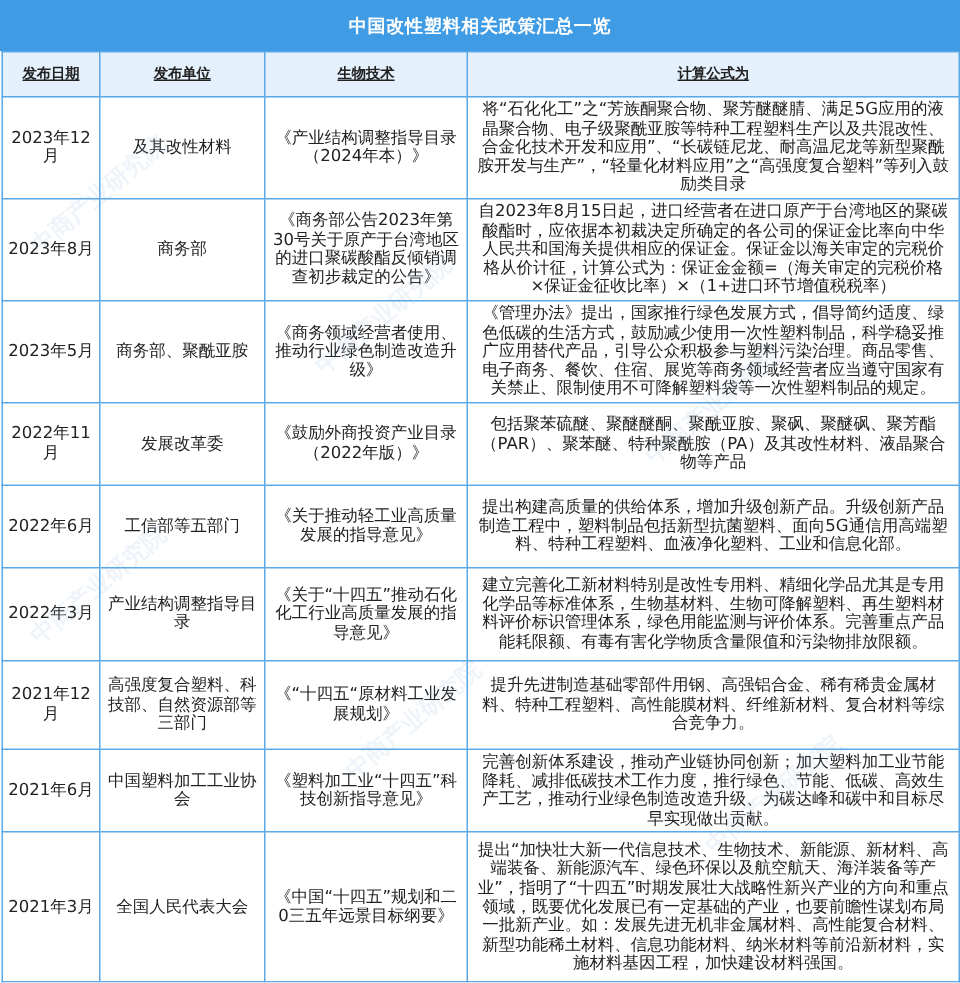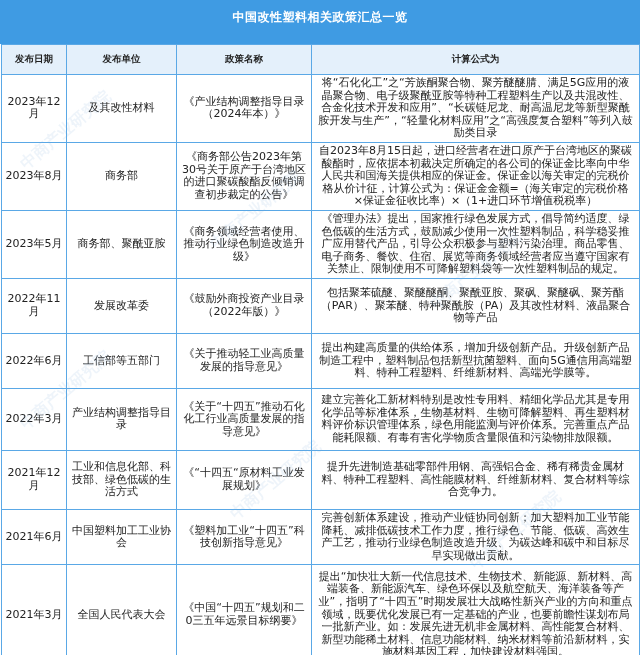--- a/index.html
+++ b/index.html
@@ -1,21 +1,21 @@
 <!DOCTYPE html>
 <html><head>
 <meta charset="utf-8">
 <style>
   html, body { margin:0; padding:0; background:#ffffff; }
   body { width:640px; height:655px; overflow:hidden; font-family:"DejaVu Sans", "Liberation Sans", sans-serif; }
   .wrap { position:relative; width:640px; height:655px; background:#fff; }
-  .title-bar { height:44px; background:#3f9be3; color:#ffffff; text-align:center; font-size:12px; font-weight:bold; line-height:34px; letter-spacing:0.5px; }
+  .title-bar { height:34px; background:#3f9be3; color:#ffffff; text-align:center; font-size:12px; font-weight:bold; line-height:34px; letter-spacing:0.5px; }
   table { border-collapse:collapse; width:638px; margin-left:1px; table-layout:fixed; }
   col.c1 { width:65px; } col.c2 { width:110px; } col.c3 { width:135px; } col.c4 { width:328px; }
-  th { background:#e4f0fb; color:#222; font-size:9.5px; font-weight:bold; height:29px; border:1px solid #5aa8e6; padding:0; }
+  th { background:#e4f0fb; color:#222; font-size:9.5px; font-weight:bold; height:29px; border:1px solid #5aa8e6; padding:0;text-decoration:underline; }
   td { border:1px solid #5aa8e6; font-size:11px; color:#222; text-align:center; vertical-align:middle; padding:1px 3px; line-height:12.6px; background:transparent; }
   td.content { text-align:center; padding:2px 6px; }
   tr.r1 td { height:59px; } tr.r2 td { height:60px; } tr.r3 td { height:63px;text-align:center; }
   tr.r4 td { height:50px; } tr.r5 td { height:50px; } tr.r6 td { height:57px; }
   tr.r7 td { height:54px; } tr.r8 td { height:50px; } tr.r9 td { height:95px; }
   tr.foot td { height:18px; text-align:right; font-size:8.5px; padding-right:6px; color:#333; }
   .watermark { position:absolute; color:rgba(120,170,220,0.13); font-size:16px; font-weight:bold; transform:rotate(-40deg); pointer-events:none; white-space:nowrap; }
 </style>
 </head>
 <body>
@@ -27,21 +27,21 @@
     <colgroup>
         <col class="c1">
         <col class="c2">
         <col class="c3">
         <col class="c4">
       </colgroup>
     <thead>
       <tr>
         <th>发布日期</th>
         <th>发布单位</th>
-        <th>政策名称</th>
+        <th>生物技术</th>
         <th>计算公式为</th>
       </tr>
     </thead>
     <tbody>
       <tr class="r1">
         <td>2023年12月</td>
         <td>及其改性材料</td>
         <td>《产业结构调整指导目录（2024年本）》</td>
         <td class="content">将“石化化工”之“芳族酮聚合物、聚芳醚醚腈、满足5G应用的液晶聚合物、电子级聚酰亚胺等特种工程塑料生产以及共混改性、合金化技术开发和应用”、“长碳链尼龙、耐高温尼龙等新型聚酰胺开发与生产”，“轻量化材料应用”之“高强度复合塑料”等列入鼓励类目录</td>
       </tr>
@@ -60,31 +60,31 @@
       <tr class="r4">
         <td>2022年11月</td>
         <td>发展改革委</td>
         <td>《鼓励外商投资产业目录（2022年版）》</td>
         <td class="content">包括聚苯硫醚、聚醚醚酮、聚酰亚胺、聚砜、聚醚砜、聚芳酯（PAR）、聚苯醚、特种聚酰胺（PA）及其改性材料、液晶聚合物等产品</td>
       </tr>
       <tr class="r5">
         <td>2022年6月</td>
         <td>工信部等五部门</td>
         <td>《关于推动轻工业高质量发展的指导意见》</td>
-        <td class="content">提出构建高质量的供给体系，增加升级创新产品。升级创新产品制造工程中，塑料制品包括新型抗菌塑料、面向5G通信用高端塑料、特种工程塑料、纤维新材料、高端光学膜等。</td>
+        <td class="content">提出构建高质量的供给体系，增加升级创新产品。升级创新产品制造工程中，塑料制品包括新型抗菌塑料、面向5G通信用高端塑料、特种工程塑料、血液净化塑料、工业和信息化部。</td>
       </tr>
       <tr class="r6">
         <td>2022年3月</td>
         <td>产业结构调整指导目录</td>
         <td>《关于“十四五”推动石化化工行业高质量发展的指导意见》</td>
         <td class="content">建立完善化工新材料特别是改性专用料、精细化学品尤其是专用化学品等标准体系，生物基材料、生物可降解塑料、再生塑料材料评价标识管理体系，绿色用能监测与评价体系。完善重点产品能耗限额、有毒有害化学物质含量限值和污染物排放限额。</td>
       </tr>
       <tr class="r7">
         <td>2021年12月</td>
-        <td>工业和信息化部、科技部、绿色低碳的生活方式</td>
+        <td>高强度复合塑料、科技部、自然资源部等三部门</td>
         <td>《“十四五“原材料工业发展规划》</td>
         <td class="content">提升先进制造基础零部件用钢、高强铝合金、稀有稀贵金属材料、特种工程塑料、高性能膜材料、纤维新材料、复合材料等综合竞争力。</td>
       </tr>
       <tr class="r8">
         <td>2021年6月</td>
         <td>中国塑料加工工业协会</td>
         <td>《塑料加工业“十四五”科技创新指导意见》</td>
         <td class="content">完善创新体系建设，推动产业链协同创新；加大塑料加工业节能降耗、减排低碳技术工作力度，推行绿色、节能、低碳、高效生产工艺，推动行业绿色制造改造升级、为碳达峰和碳中和目标尽早实现做出贡献。</td>
       </tr>
       <tr class="r9">

